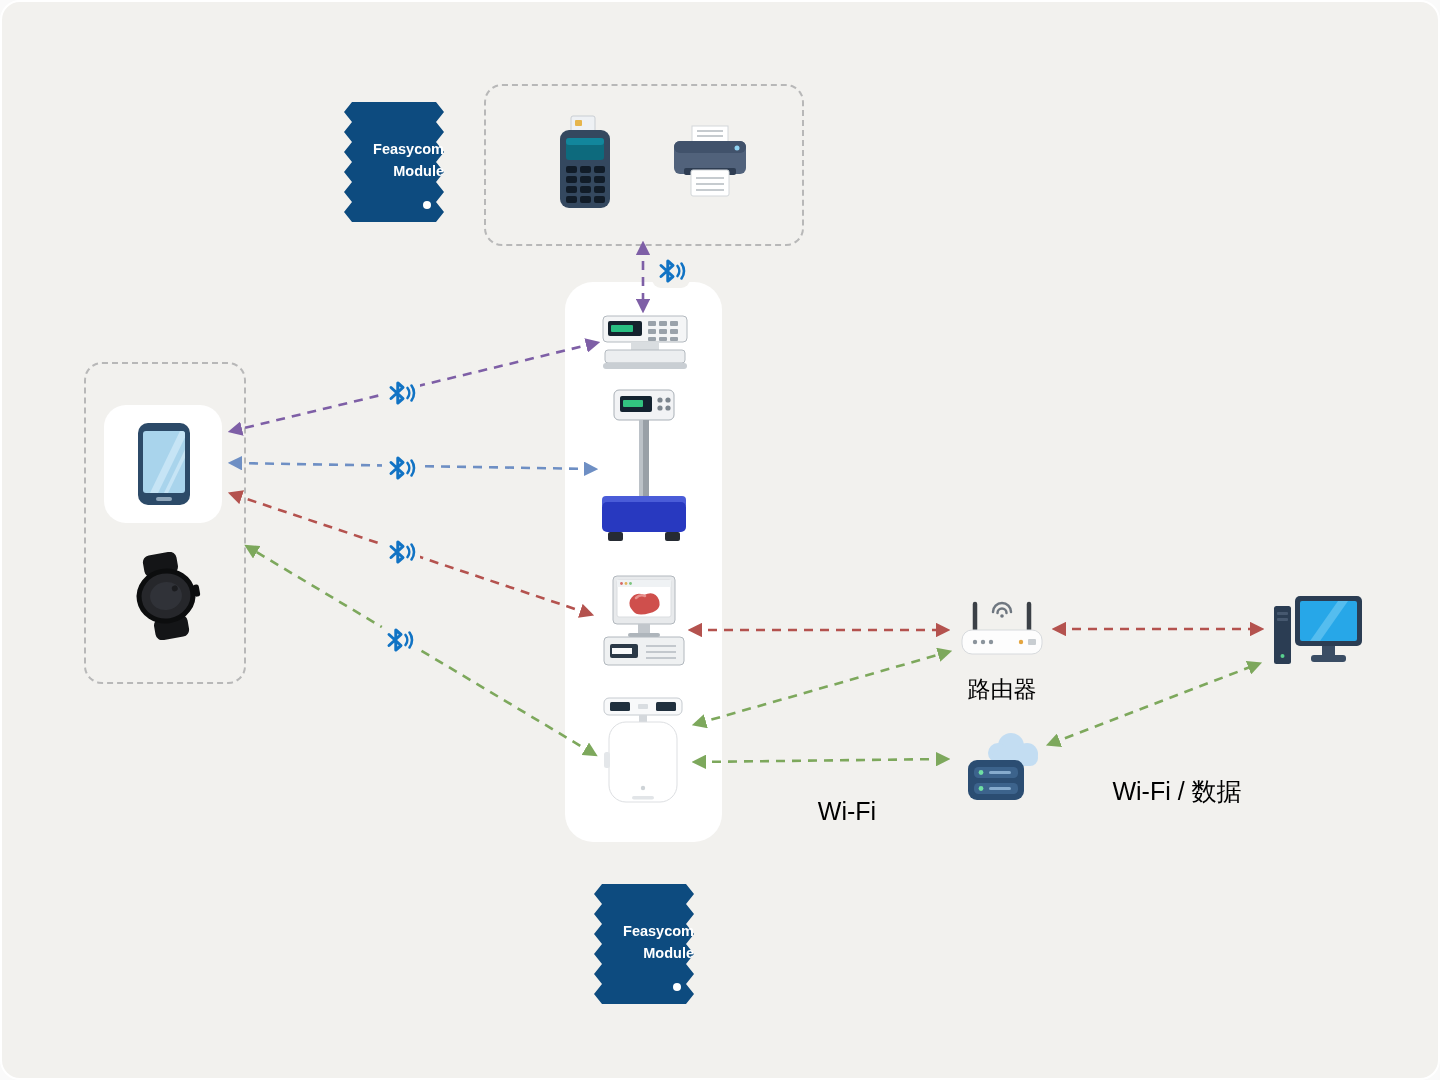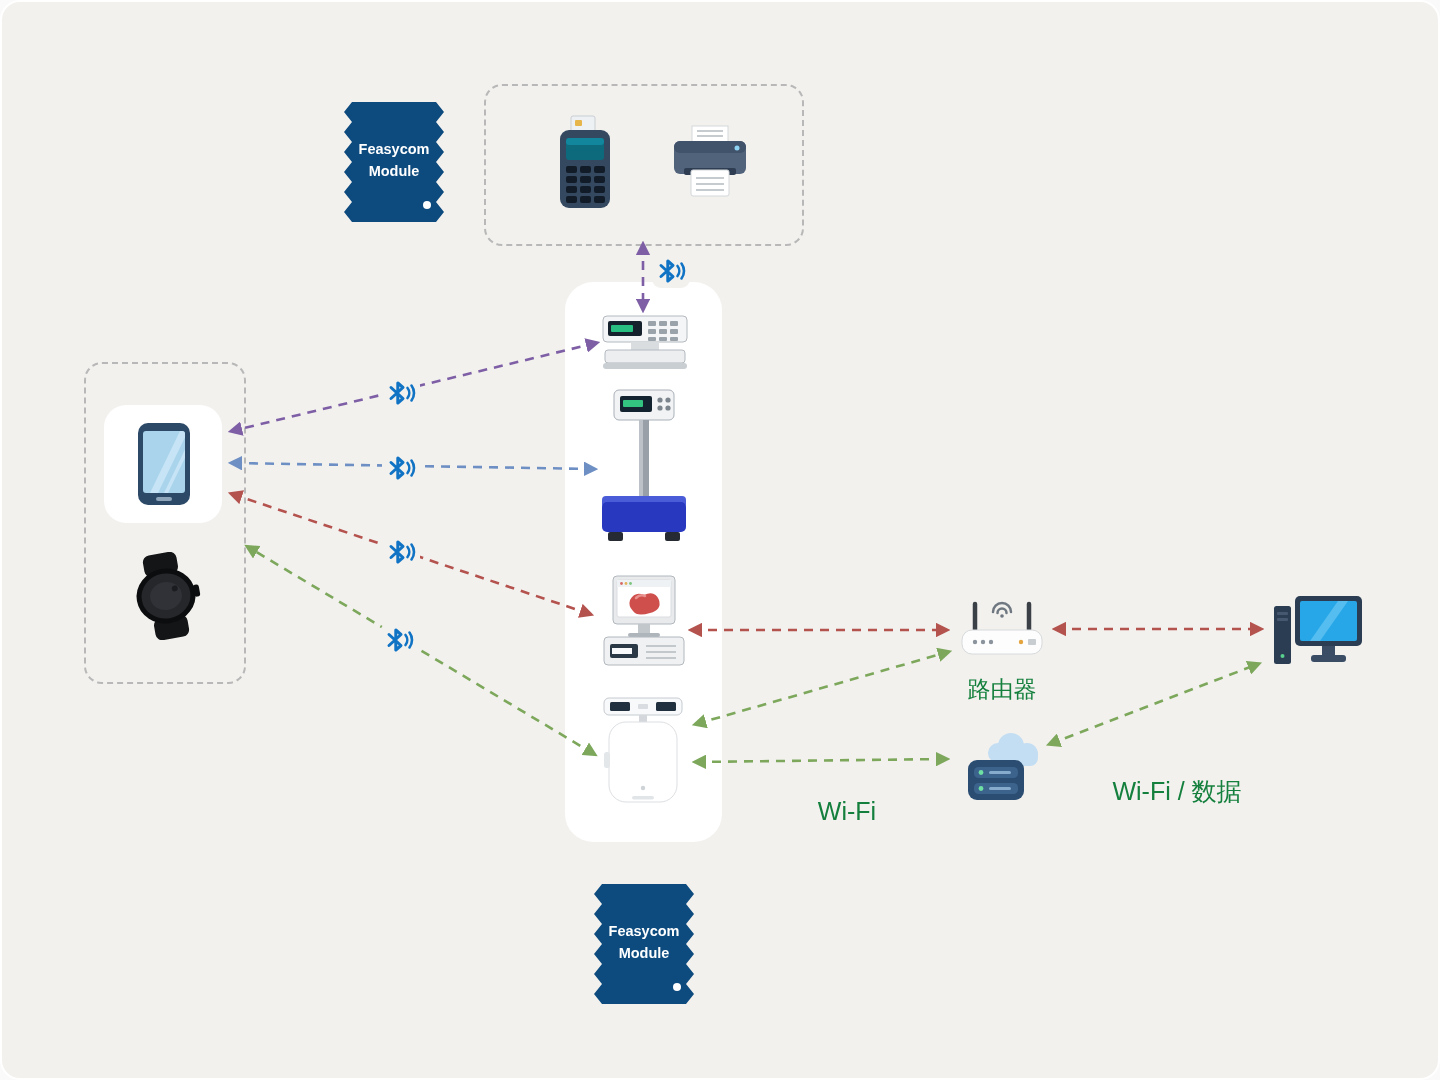--- a/index.html
+++ b/index.html
@@ -5,23 +5,23 @@
   html,body{margin:0;padding:0;background:#fafafa;font-family:"Liberation Sans",sans-serif;}
   .canvas{position:relative;width:1440px;height:1080px;background:#f2f1ee;border:2px solid #ffffff;
           border-radius:20px;box-sizing:border-box;overflow:hidden;}
   .dashed-box{position:absolute;border:2px dashed #b8b8b8;border-radius:18px;z-index:1;}
   .panel{position:absolute;background:#ffffff;border-radius:28px;z-index:1;}
   .card{position:absolute;background:#ffffff;border-radius:22px;z-index:1;}
   .links{position:absolute;left:0;top:0;z-index:2;pointer-events:none;}
   .icon{position:absolute;z-index:3;line-height:0;}
   .bt{position:absolute;z-index:4;line-height:0;background:var(--c-canvas_bg,#f2f1ee);border-radius:9px;padding:2px;}
   .chip{position:absolute;z-index:3;}
-  .chip .txt{position:absolute;left:0;top:36px;width:100%;text-align:center;color:#ffffff;
+  .chip .txt{position:absolute;left:0;top:36px;width:100%;text-align:right;color:#ffffff;
              font-weight:bold;font-size:14.5px;line-height:1.55;}
-  .lbl{position:absolute;z-index:3;color:#15803d;font-size:25px;text-align:center;}
+  .lbl{position:absolute;z-index:3;color:#000000;font-size:25px;text-align:center;}
   .lbl.router{font-size:23px;}
   line.link{fill:none;stroke-width:2.6;stroke-dasharray:9 7;}
   .lk-purple{stroke:var(--c-purple_link,#7e5fa6);}
   .lk-blue{stroke:var(--c-blue_link,#6e8fc4);}
   .lk-red{stroke:var(--c-red_link,#b4524e);}
   .lk-green{stroke:var(--c-green_link,#7da85c);}
 </style>
 </head>
 <body>
 

